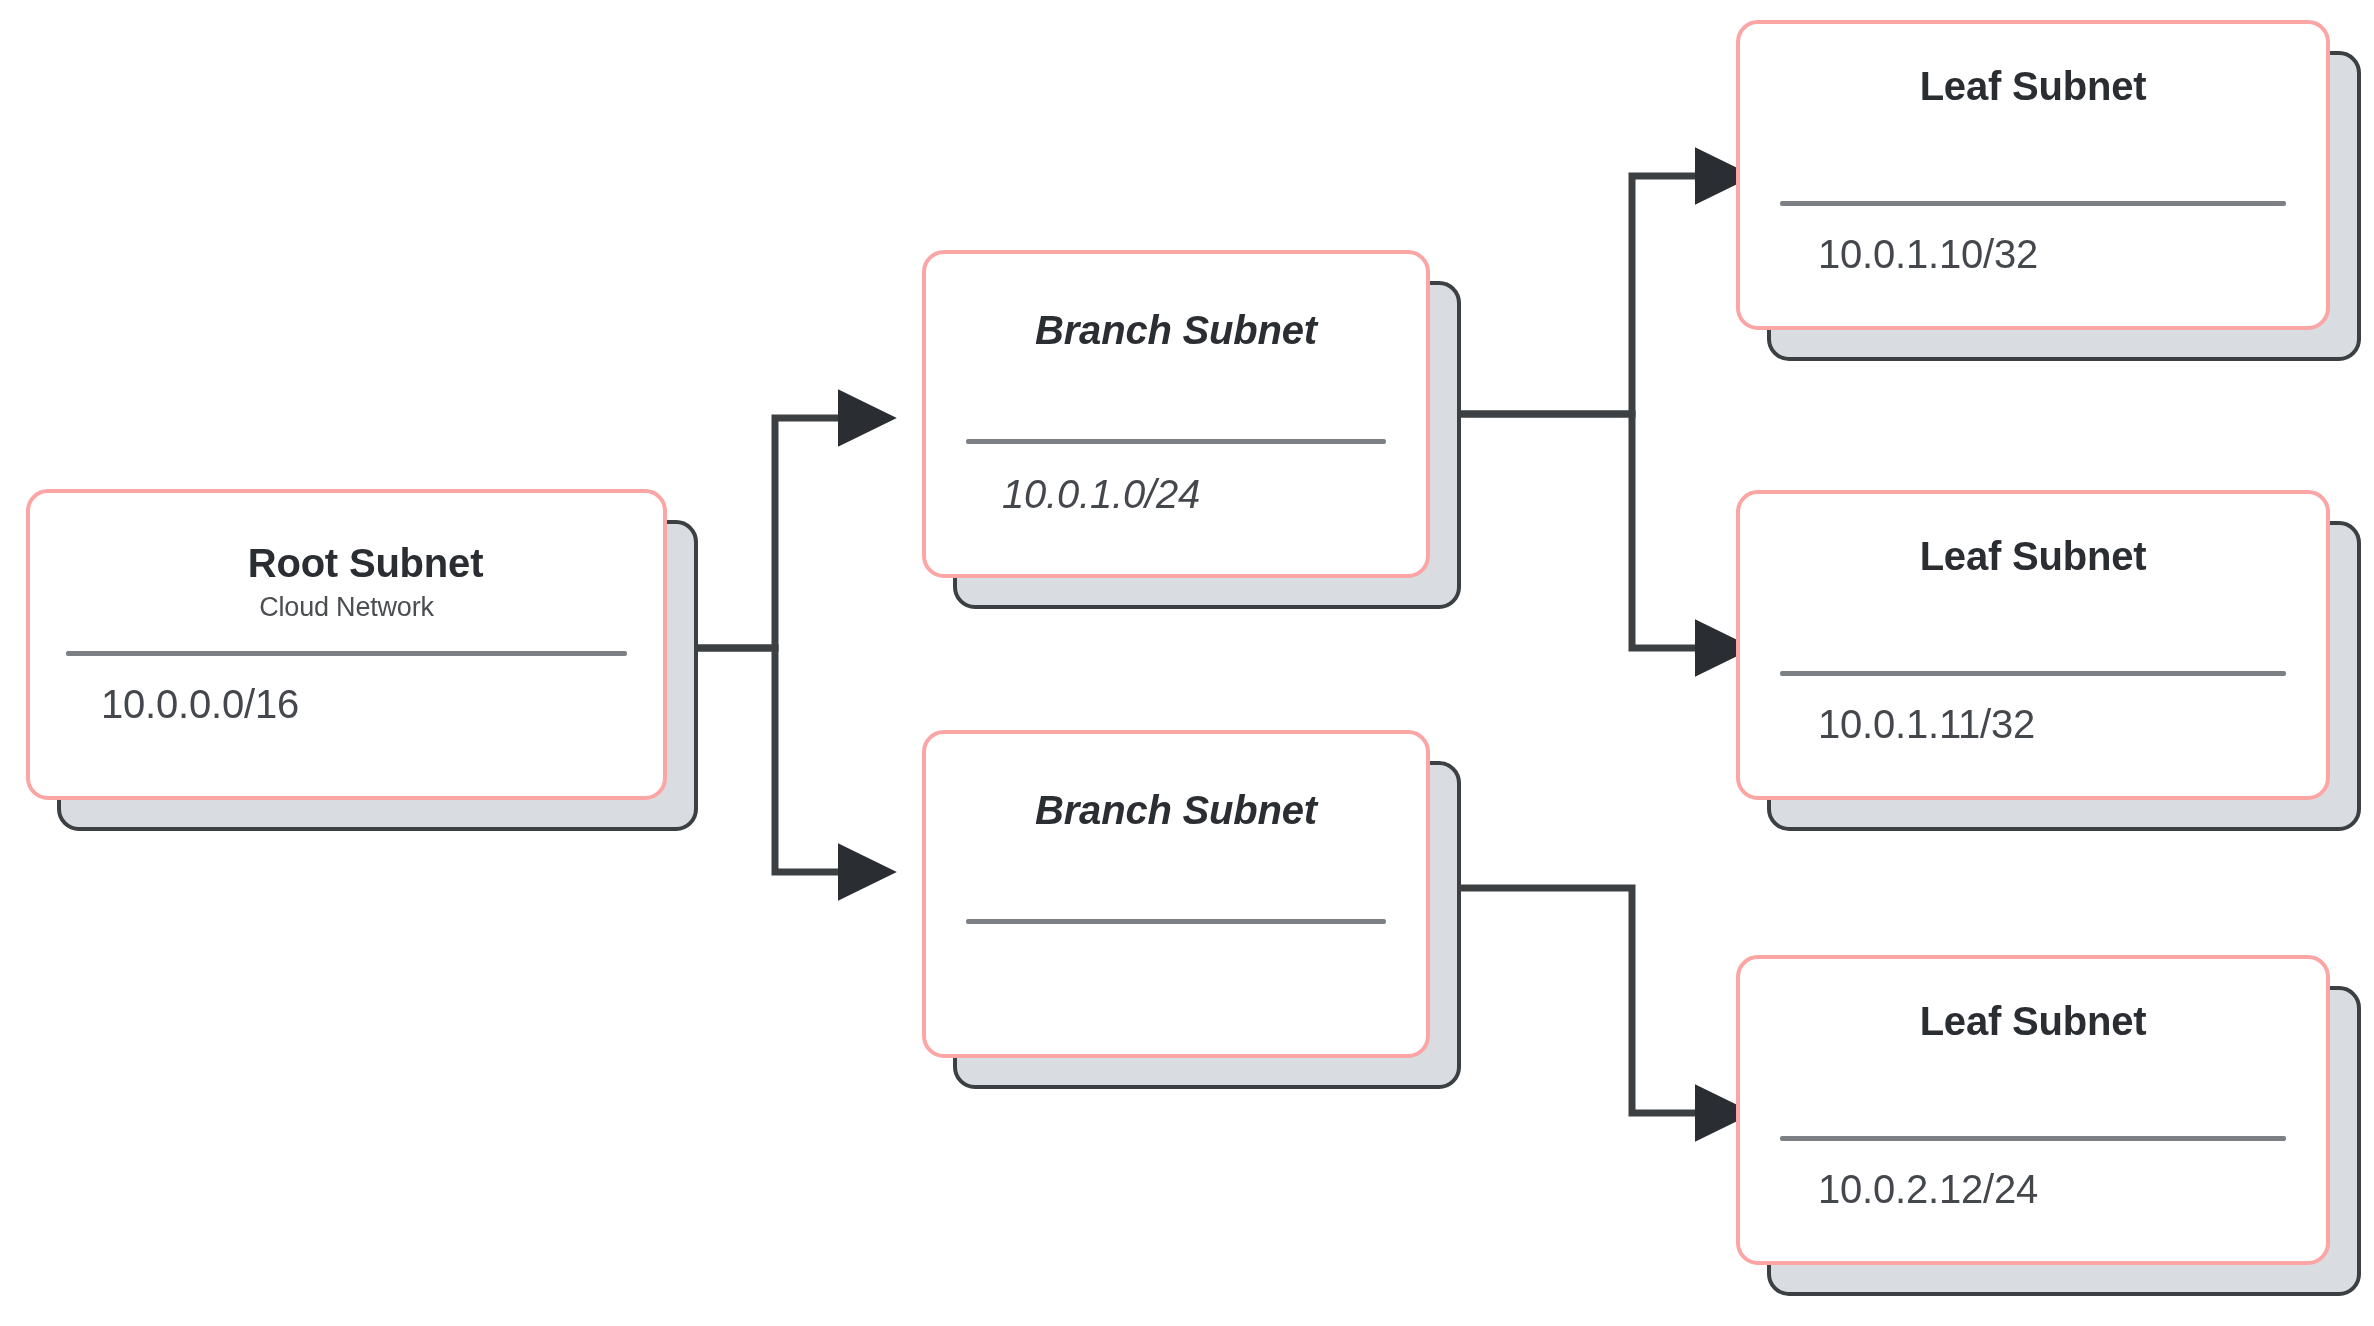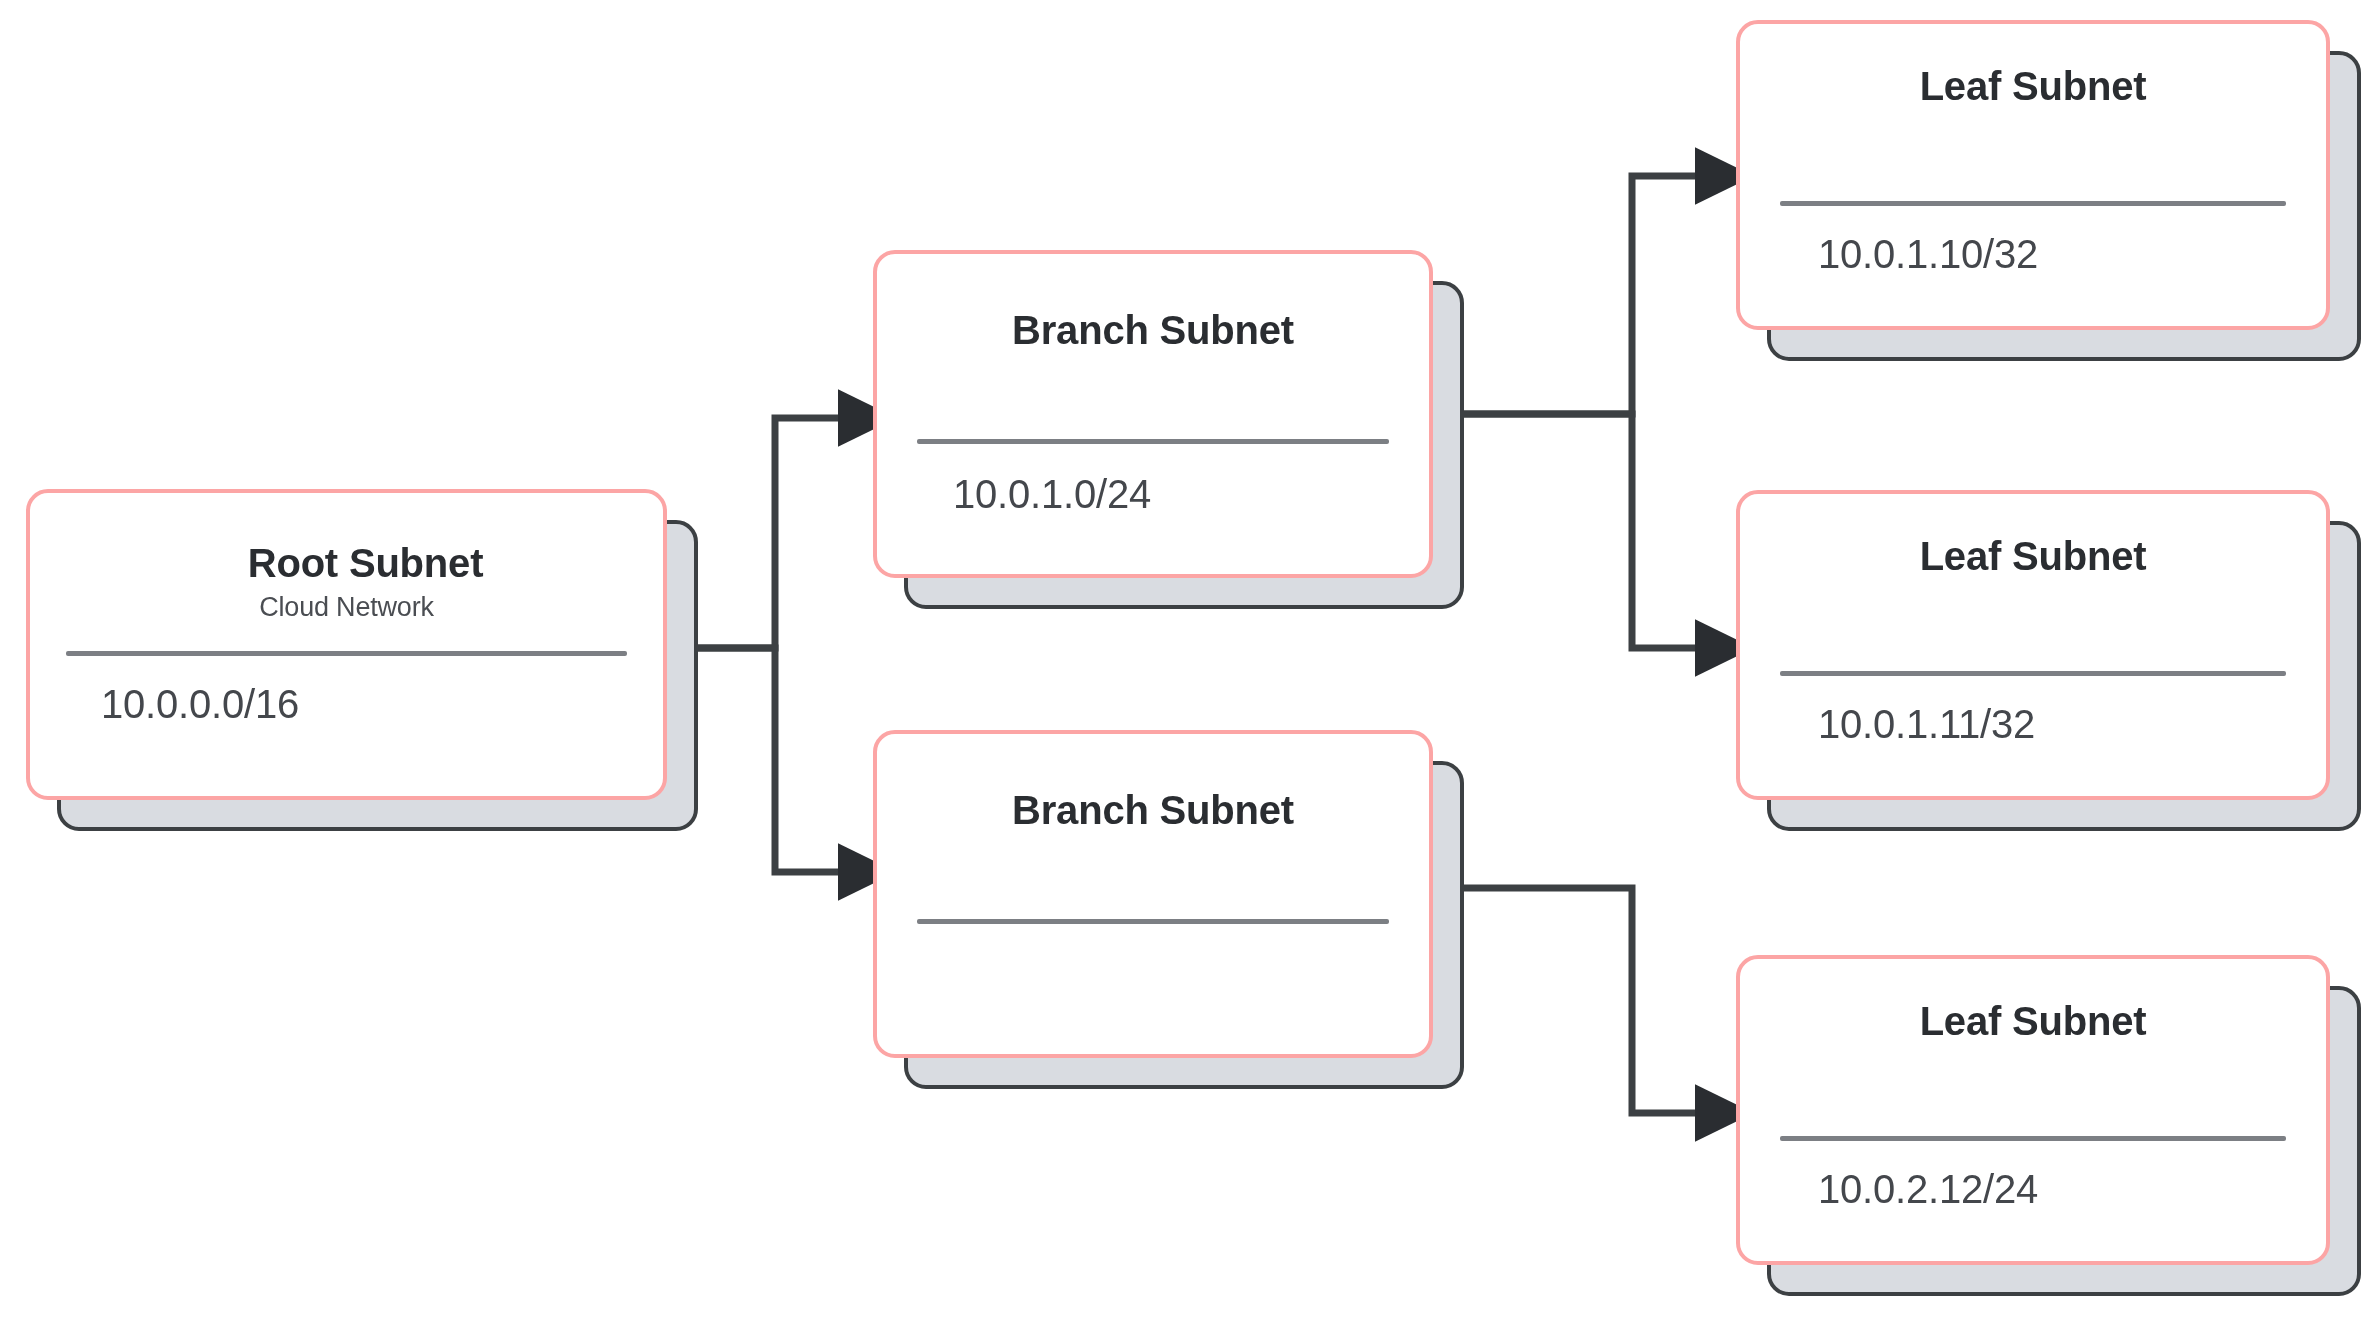--- a/index.html
+++ b/index.html
@@ -82,21 +82,21 @@
     top: 489px;
     width: 641px;
     height: 311px;
   }
   #node-root .node-title   { font-size: 40px; margin-top: 48px; padding-left: 38px; }
   #node-root .node-subtitle{ font-size: 27px; margin-top: 6px; }
   #node-root .node-divider { margin: 28px 36px 0 36px; }
   #node-root .node-cidr    { font-size: 40px; margin: 26px 0 0 71px; }
 
   
-  .node-branch { width: 560px; height: 328px; left: 873px; }
+  .node-branch { width: 508px; height: 328px; left: 922px; font-style: italic; }
   #node-branch-1 { top: 250px; }
   #node-branch-2 { top: 730px; }
   .node-branch .node-title   { font-size: 40px; margin-top: 54px; }
   .node-branch .node-divider { margin: 86px 40px 0 40px; }
   .node-branch .node-cidr    { font-size: 40px; margin: 28px 0 0 76px; }
 
   
   .node-leaf { width: 594px; height: 310px; left: 1736px; }
   #node-leaf-1 { top: 20px; }
   #node-leaf-2 { top: 490px; }

